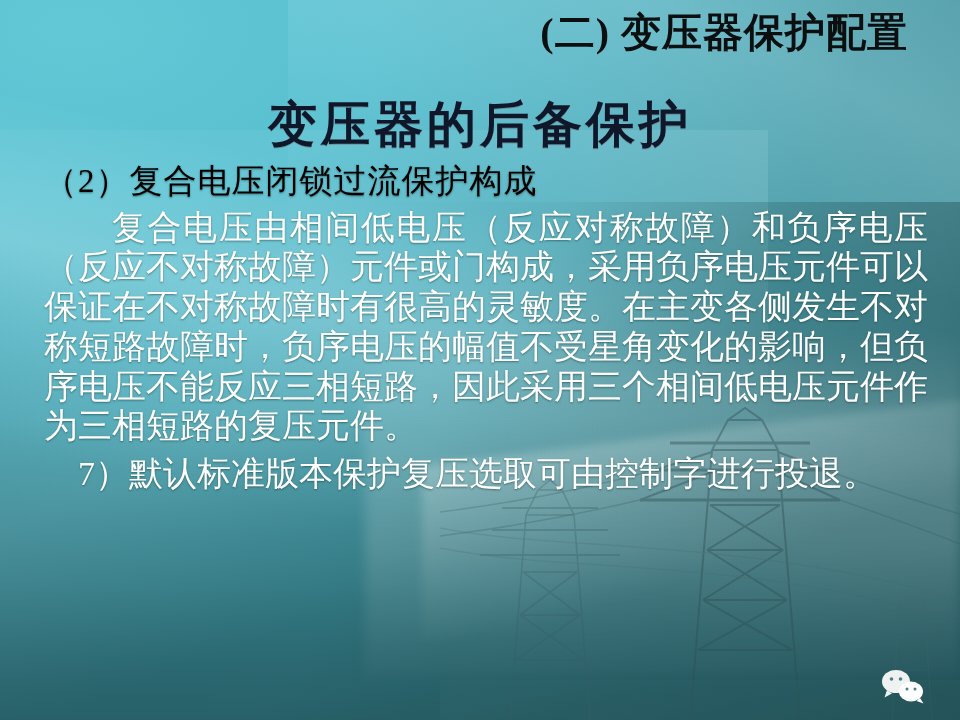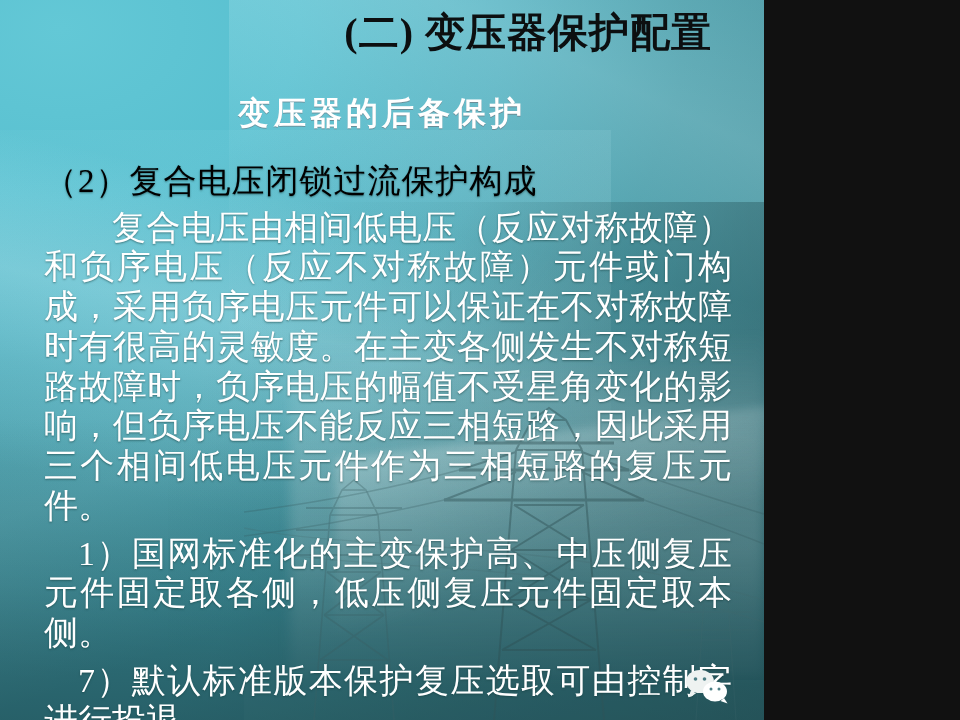--- a/index.html
+++ b/index.html
@@ -3,21 +3,21 @@
 <meta charset="utf-8">
 <title>变压器保护配置</title>
 <style>
   html, body {
     margin: 0;
     padding: 0;
     background: #111;
   }
   #slide {
     position: relative;
-    width: 764px;
+    width: 960px;
     height: 720px;
     overflow: hidden;
     font-family: "Liberation Serif", "DejaVu Serif", serif;
     background: #3f8d96;
     user-select: none;
   }
 
   
   .bg-base {
     position: absolute;
@@ -137,23 +137,23 @@
     white-space: nowrap;
     font-family: "Liberation Serif", "DejaVu Serif", serif;
   }
 
   .slide-title {
     position: absolute;
     top: 92px;
     left: 0;
     right: 0;
     text-align: center;
-    font-size: 32px;
+    font-size: 49px;
     font-weight: 700;
-    color: #ffffff;
+    color: #0f172a;
     letter-spacing: 4px;
     text-shadow: 0 1px 0 rgba(120,0,0,0.25);
     font-family: "Liberation Serif", "DejaVu Serif", serif;
   }
 
   .body-block {
     position: absolute;
     top: 160px;
     left: 44px;
     right: 32px;
@@ -266,21 +266,20 @@
 
   <div class="header-title">(二) 变压器保护配置</div>
 
   <div class="slide-title">变压器的后备保护</div>
 
   <div class="body-block">
     <div class="lead-line">（2）复合电压闭锁过流保护构成</div>
 
     <div class="para indent">复合电压由相间低电压（反应对称故障）和负序电压（反应不对称故障）元件或门构成，采用负序电压元件可以保证在不对称故障时有很高的灵敏度。在主变各侧发生不对称短路故障时，负序电压的幅值不受星角变化的影响，但负序电压不能反应三相短路，因此采用三个相间低电压元件作为三相短路的复压元件。</div>
 
-    <div class="para sub">1）国网标准化的主变保护高、中压侧复压元件固定取各侧，低压侧复压元件固定取本侧。</div>
 
     <div class="para sub">7）默认标准版本保护复压选取可由控制字进行投退。</div>
   </div>
 
   <div class="watermark">
     <span class="wechat-icon">
       <svg viewBox="0 0 46 36">
         <g fill="#eef2f1">
           <ellipse cx="16" cy="13.5" rx="14" ry="11.5"></ellipse>
           <path d="M7 22 L4.5 29.5 L12 25.5 Z"></path>

